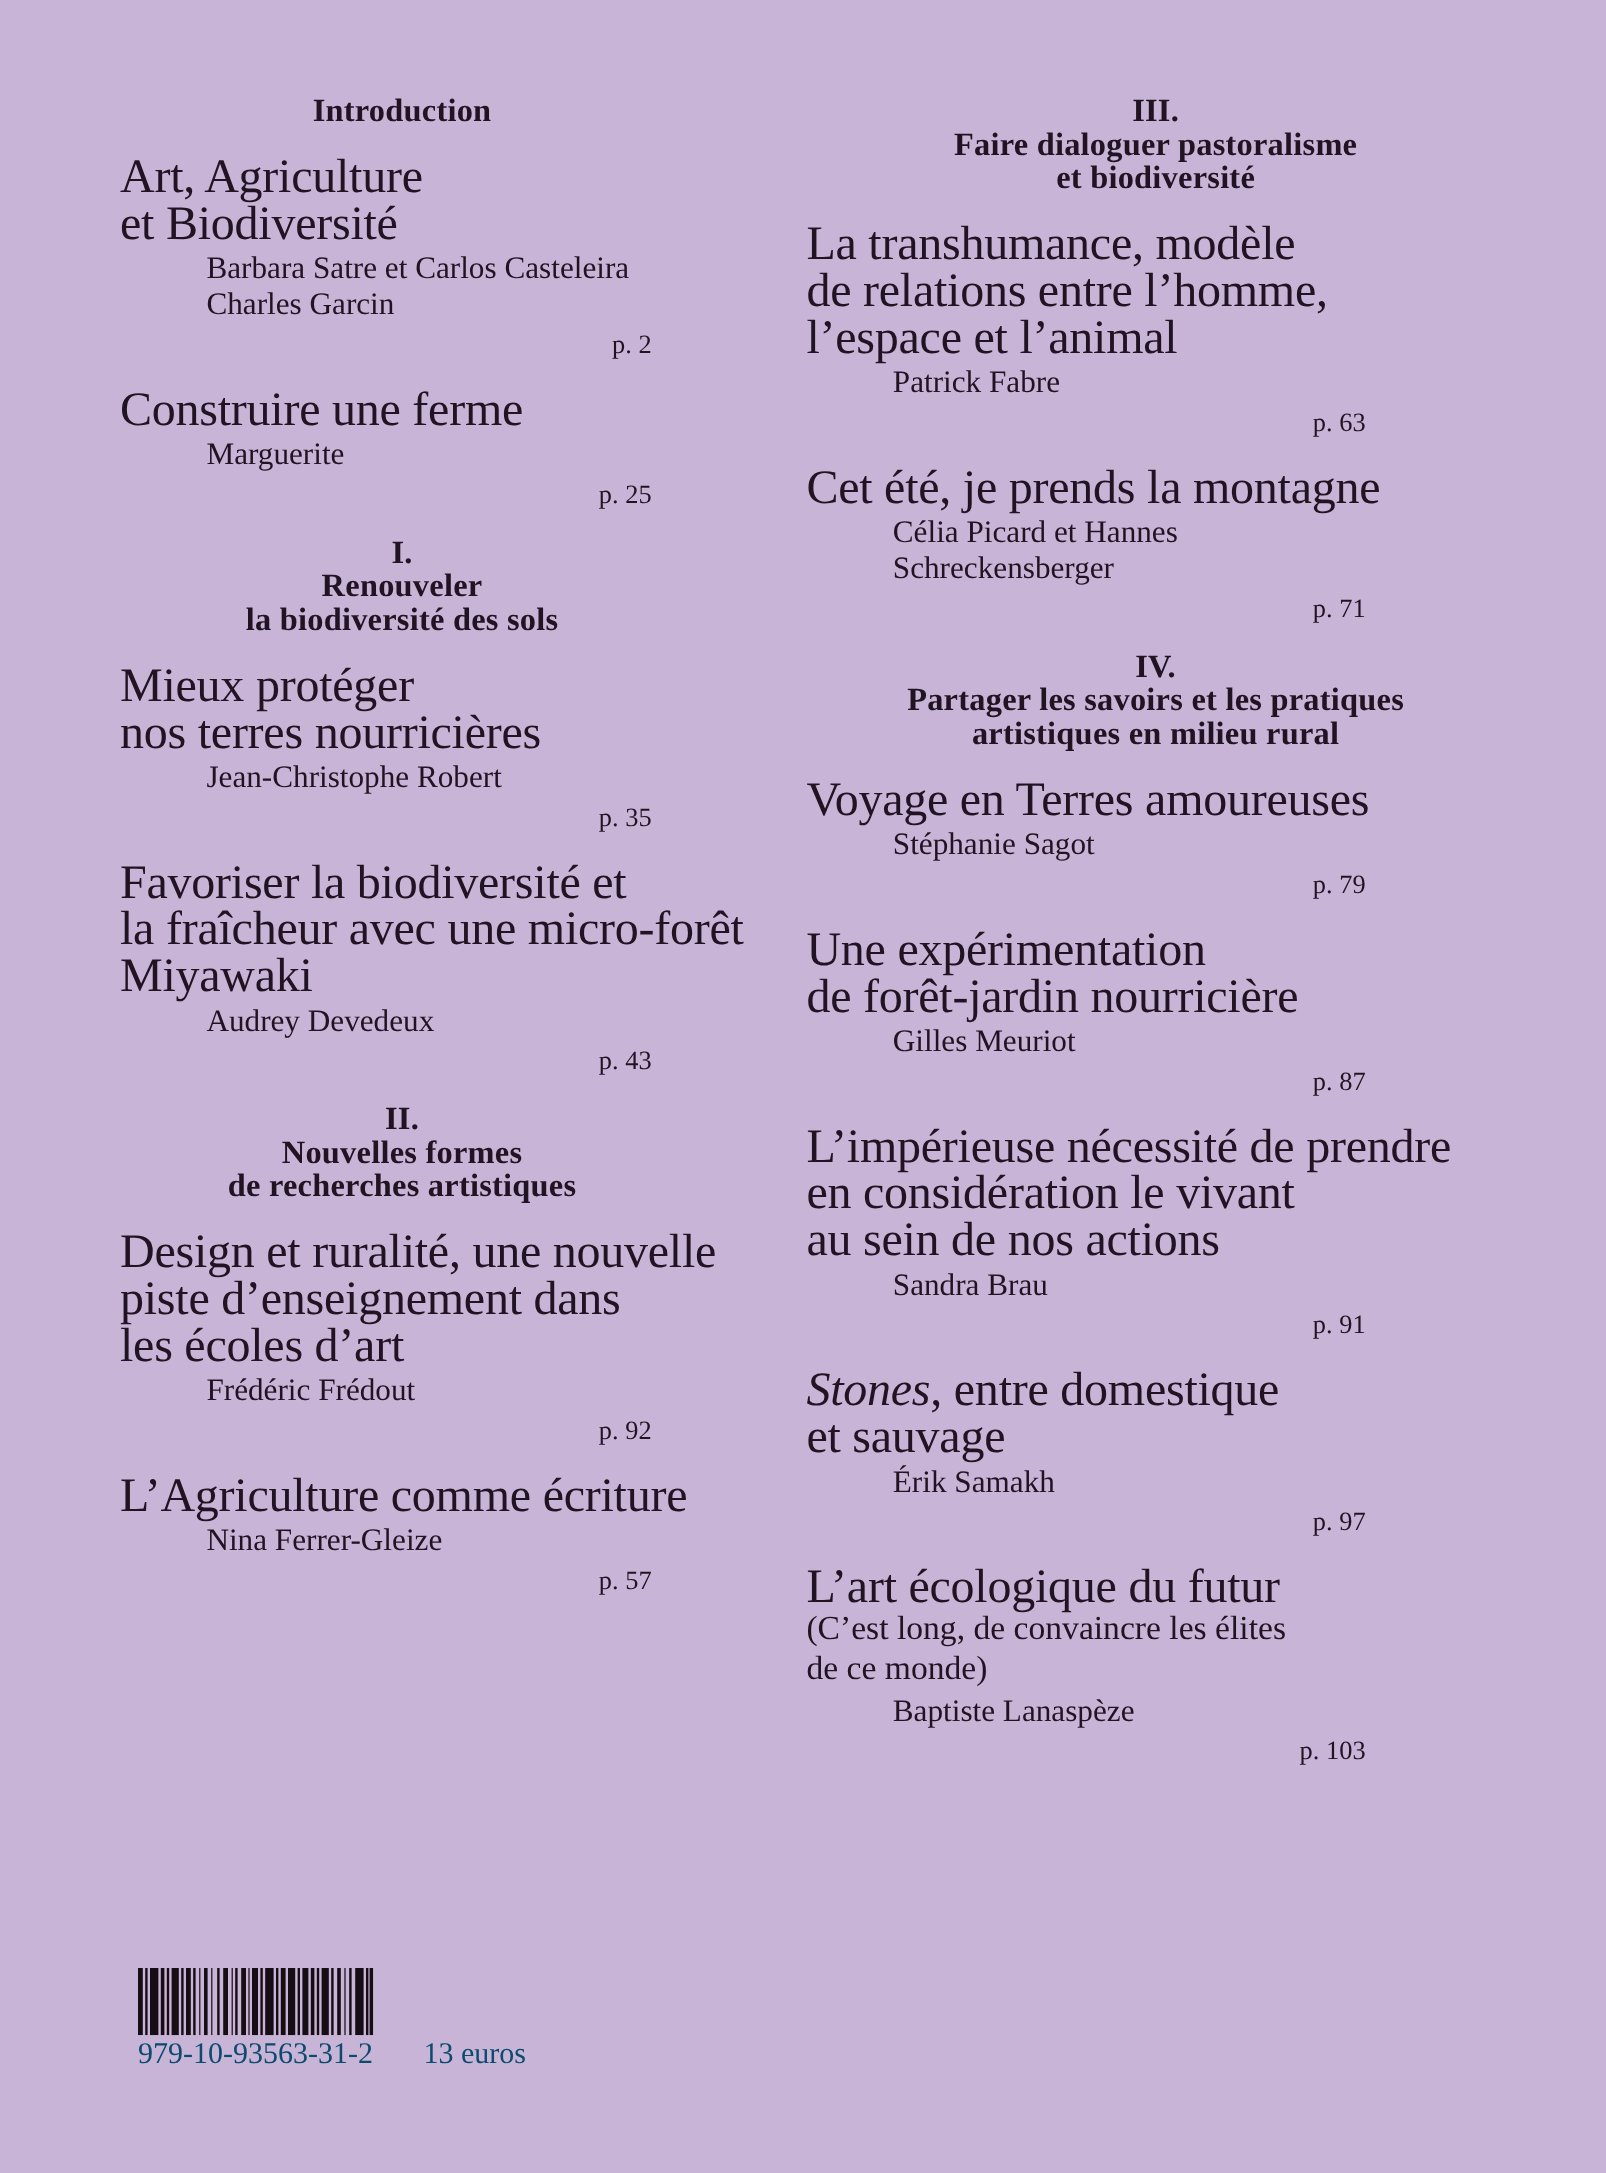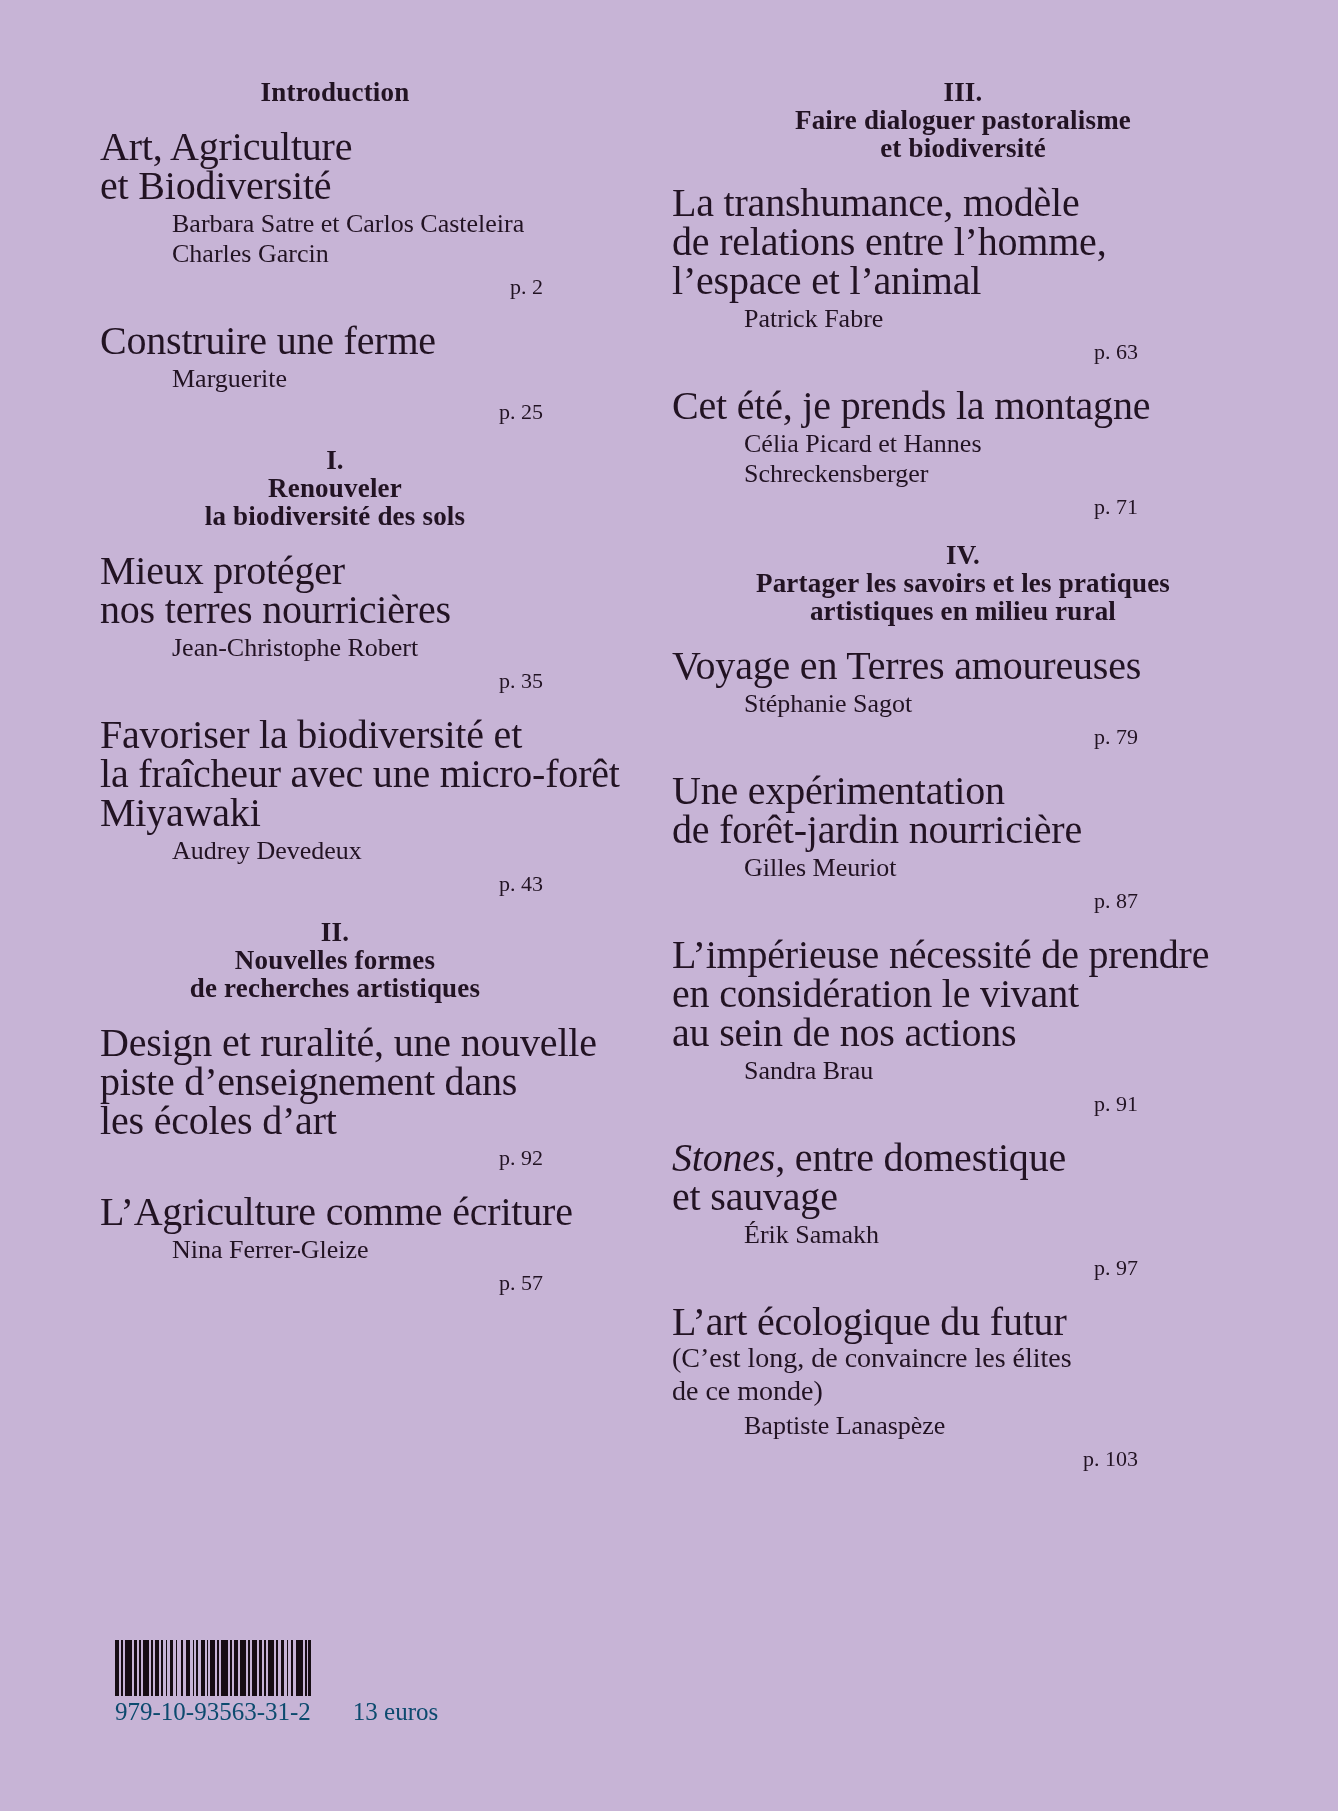--- a/index.html
+++ b/index.html
@@ -143,20 +143,23 @@
     <div class="section-heading">
       <div class="sh-line">II.</div>
       <div class="sh-line">Nouvelles formes</div>
       <div class="sh-line">de recherches artistiques</div>
     </div>
     <div class="entry">
       <div class="entry-title">
         <div class="title-line"><span>Design et ruralité, une nouvelle</span></div>
         <div class="title-line"><span>piste d’enseignement dans</span></div>
         <div class="title-line"><span>les écoles d’art</span></div>
+      </div>
+      <div class="entry-authors">
+        <div class="author-line"><span>Frédéric Frédout</span></div>
       </div>
       <div class="entry-page">p. 92</div>
     </div>
     <div class="entry">
       <div class="entry-title">
         <div class="title-line"><span>L’Agriculture comme écriture</span></div>
       </div>
       <div class="entry-authors">
         <div class="author-line"><span>Nina Ferrer-Gleize</span></div>
       </div>

